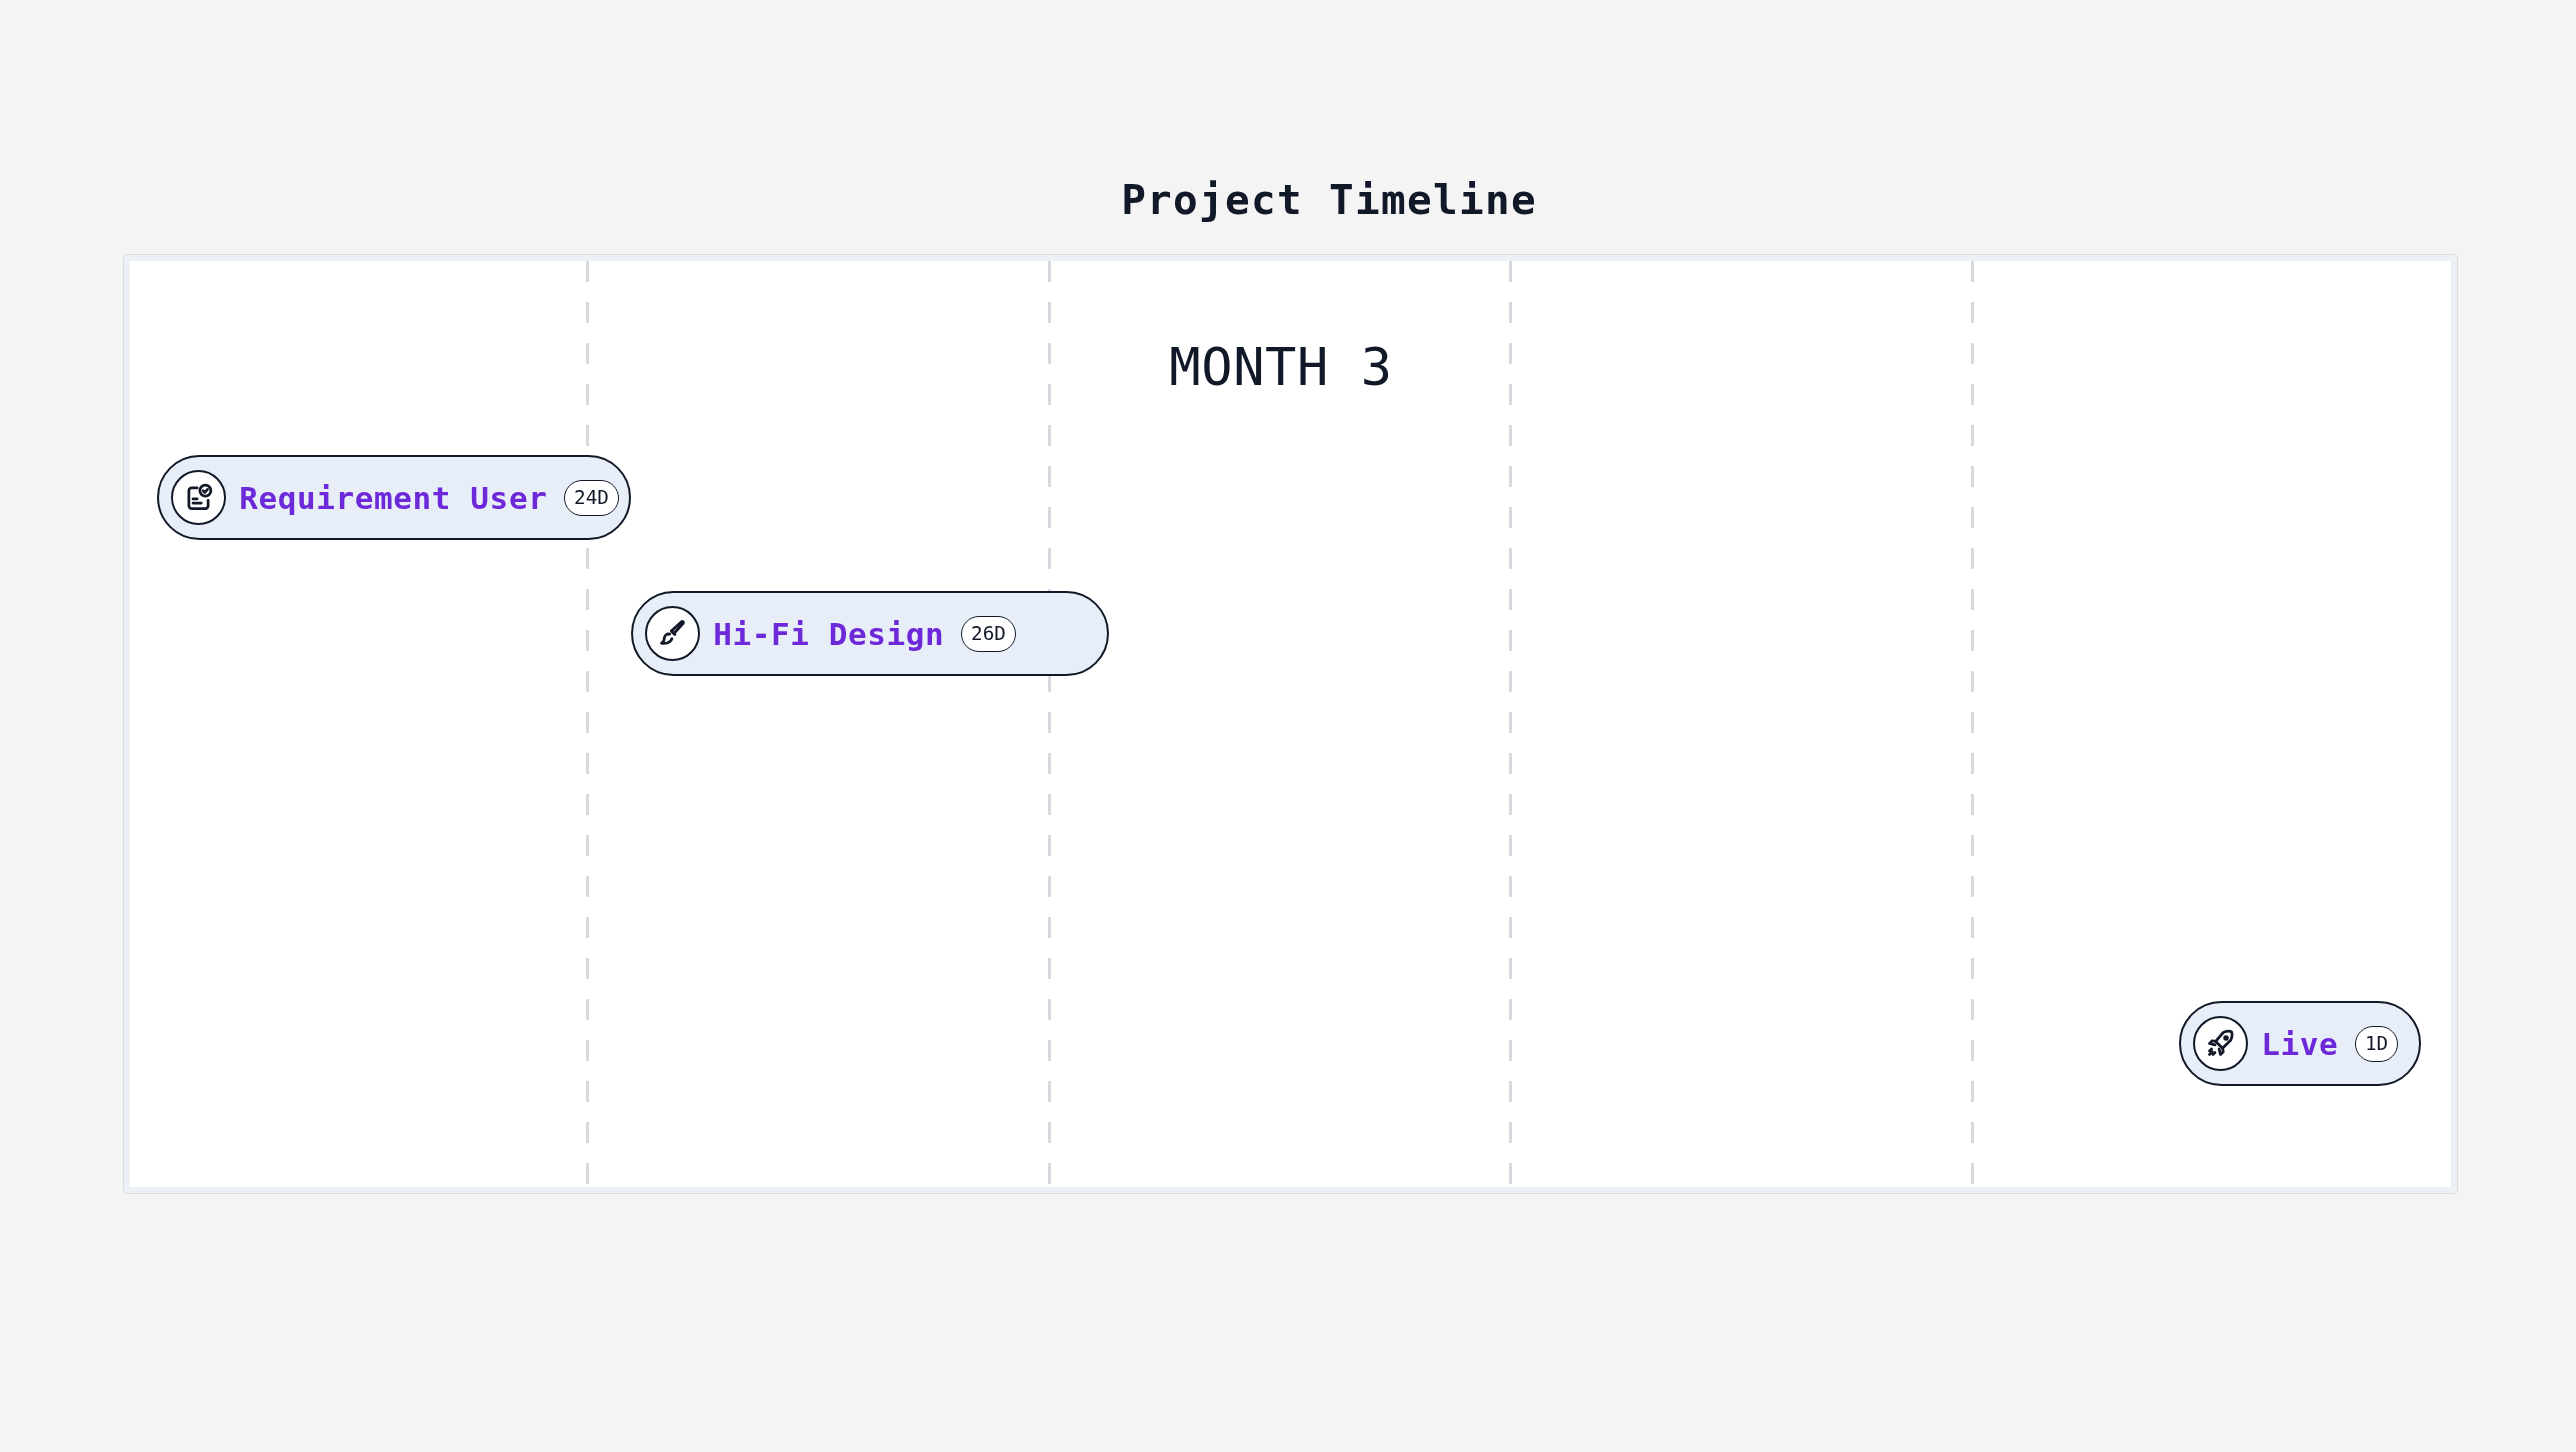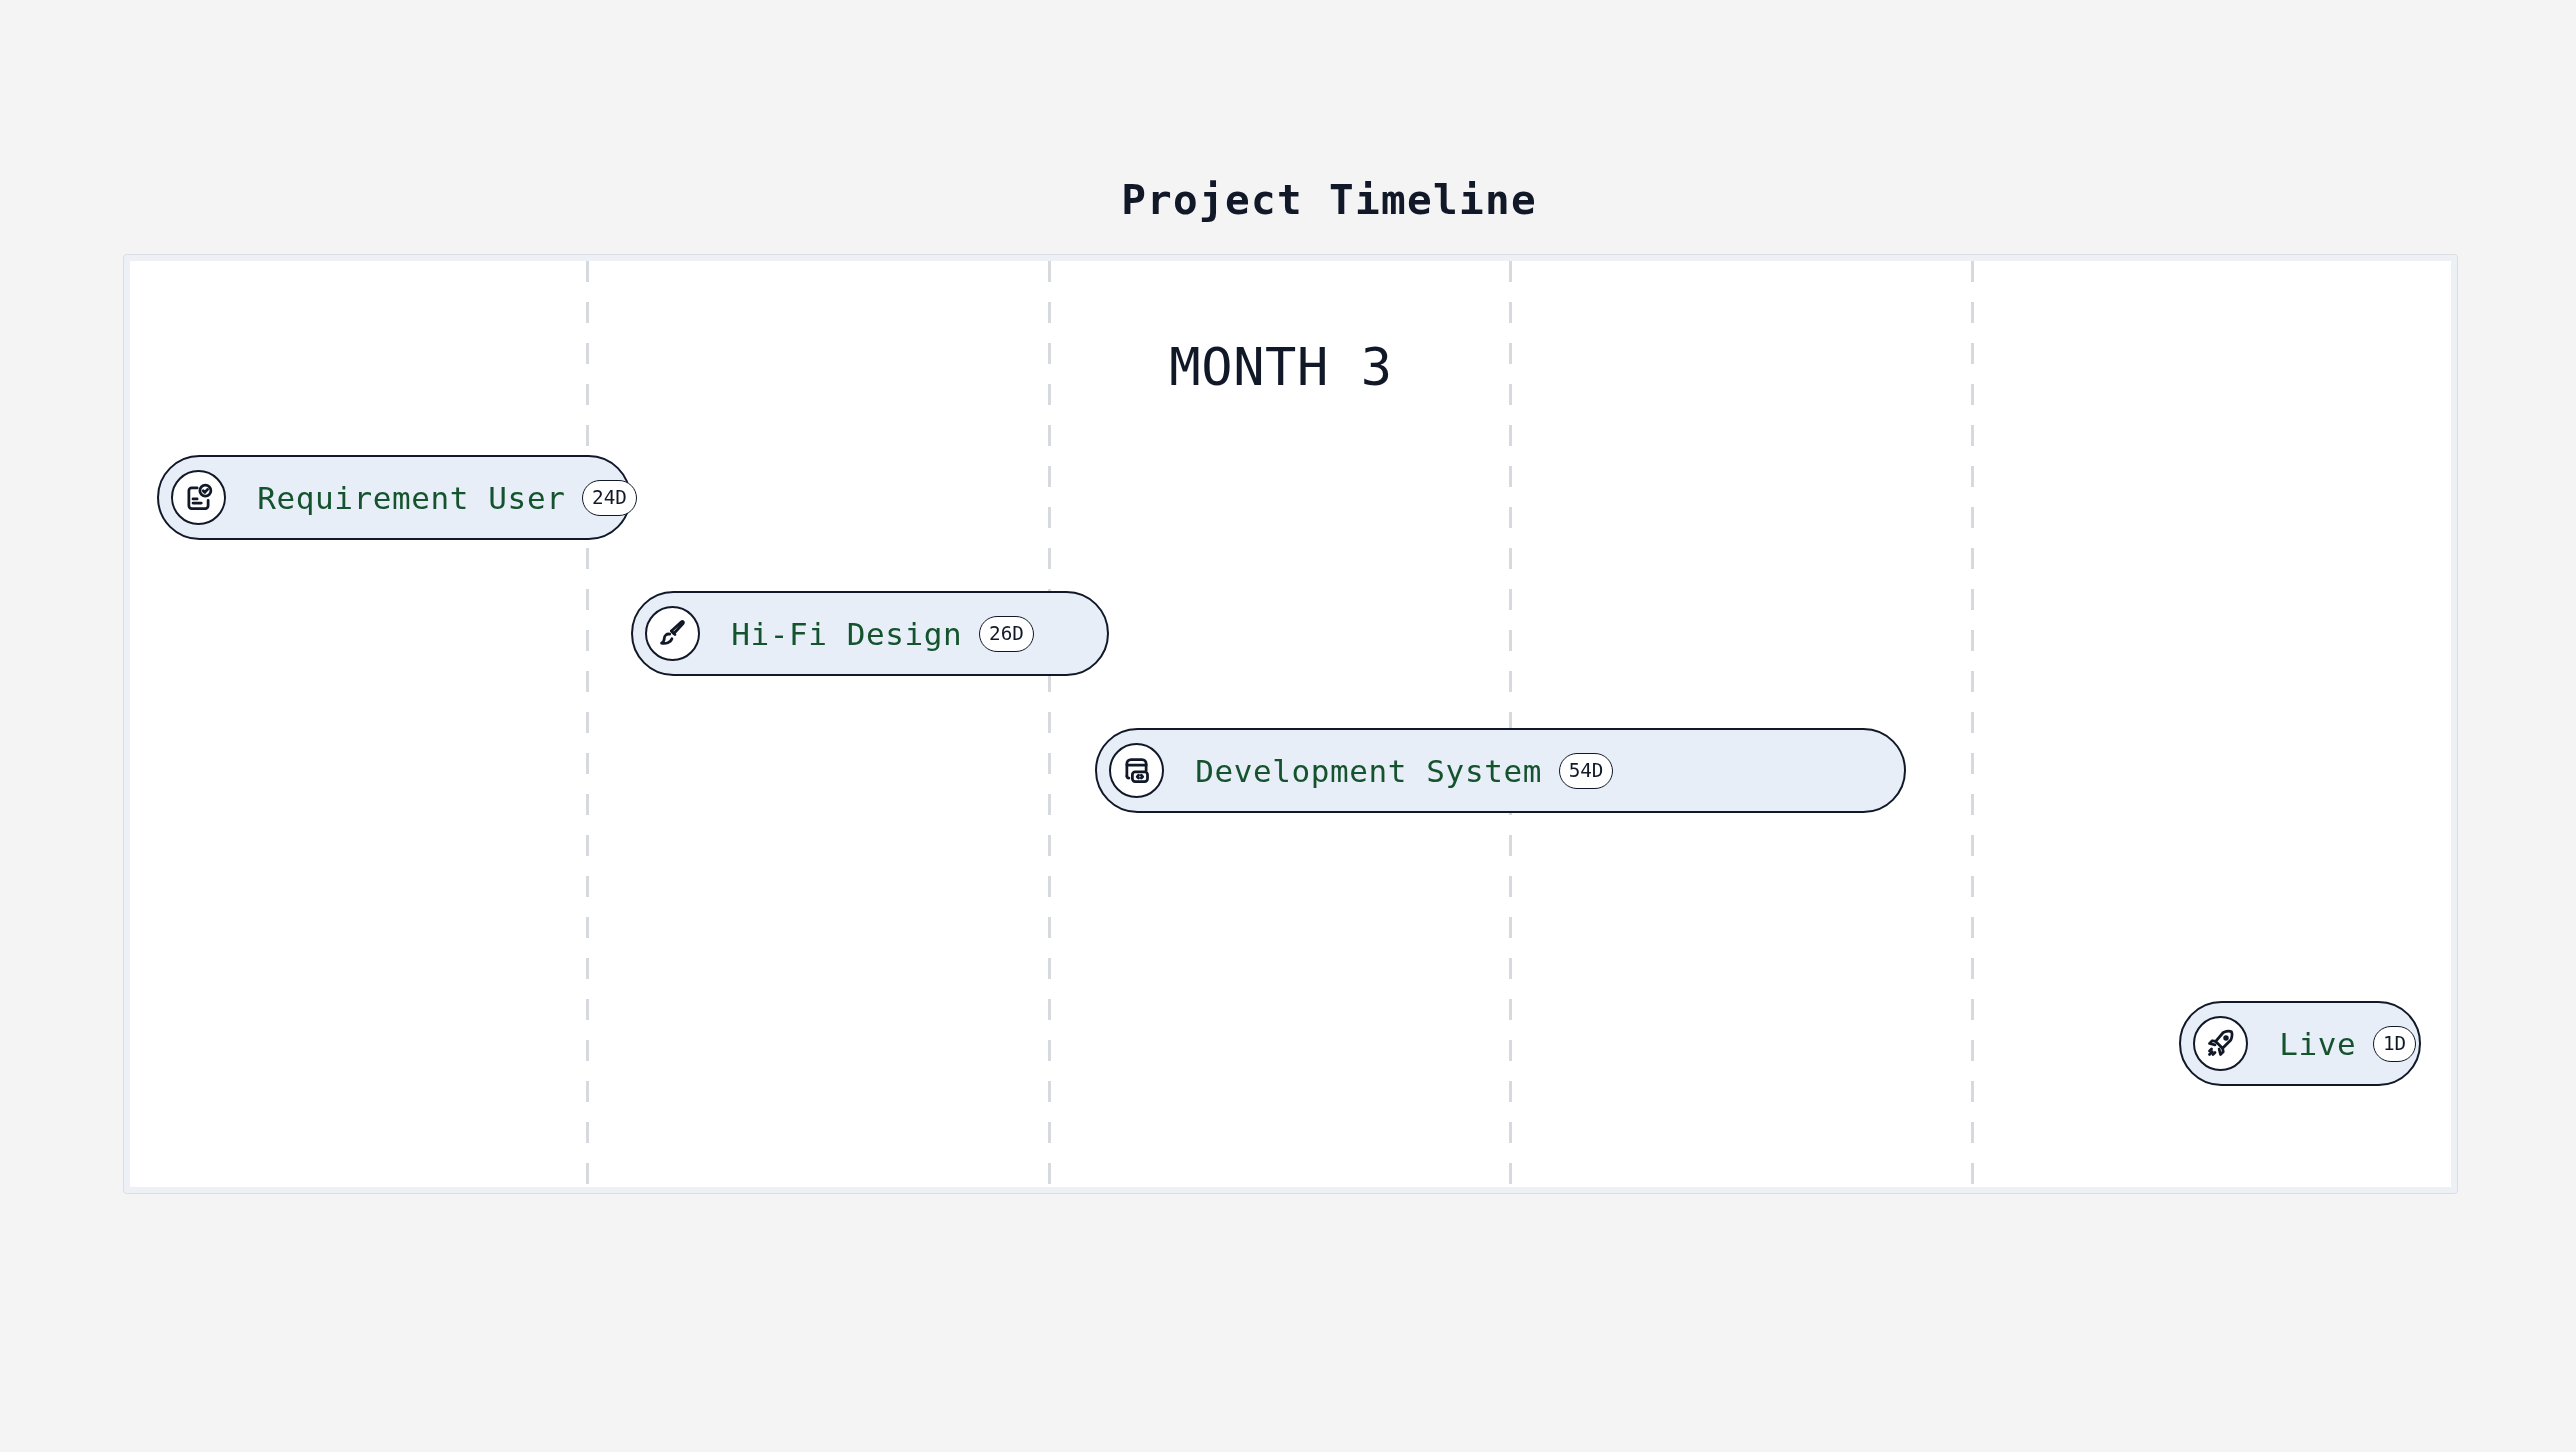--- a/index.html
+++ b/index.html
@@ -70,25 +70,25 @@
     width: 55px; height: 55px;
     box-sizing: border-box;
     border: 2.6px solid #111827;
     border-radius: 50%;
     background: #ffffff;
     display: flex; align-items: center; justify-content: center;
     flex: 0 0 auto;
   }
   .pill-icon svg { width: 33px; height: 33px; }
   .pill-label {
-    margin-left: 31px;
+    margin-left: 13px;
     font-size: 31px;
-    font-weight: normal;
+    font-weight: bold;
     letter-spacing: 0.6px;
-    color: #14532d;
+    color: #6d28d9;
     white-space: nowrap;
   }
   .badge {
     margin-left: 16.7px;
     box-sizing: border-box;
     height: 36px;
     padding: 16px 9px;
     border: 1.6px solid #111827;
     border-radius: 18px;
     background: #ffffff;
@@ -132,34 +132,20 @@
       <svg viewBox="0 0 24 24" fill="none" stroke="#111827" stroke-width="2" stroke-linecap="round" stroke-linejoin="round">
         <path d="M18.5 3.5c.8-.8 2 .4 1.2 1.2L13 12l-1.8-1.8z"></path>
         <path d="M11.2 10.2l2.6 2.6"></path>
         <path d="M10 12.5c-2.2-.6-4 1-4 3.2 0 1.4-.8 2.6-2 3.3 3 .8 6.8-.4 7.6-3.2"></path>
       </svg>
     </span>
     <span class="pill-label">Hi-Fi Design</span>
     <span class="badge">26D</span>
   </div>
 
-  <div class="pill" style="left:965px; top:467px; width:811px;">
-    <span class="pill-icon">
-      <svg viewBox="0 0 24 24" fill="none" stroke="#111827" stroke-width="2" stroke-linecap="round" stroke-linejoin="round">
-        <path d="M5 16V7a3 3 0 0 1 3-3h8a3 3 0 0 1 3 3v5"></path>
-        <path d="M5 8h14"></path>
-        <path d="M5 16c0 1 .5 1.5 1.5 1.5"></path>
-        <rect x="9" y="13" width="11" height="7" rx="2"></rect>
-        <path d="M13.5 15.5l-1 1 1 1"></path>
-        <path d="M15.5 15.5l1 1-1 1"></path>
-      </svg>
-    </span>
-    <span class="pill-label">Development System</span>
-    <span class="badge">54D</span>
-  </div>
 
 
   <div class="pill" style="left:2049px; top:740px; width:242px;">
     <span class="pill-icon">
       <svg viewBox="0 0 24 24" fill="none" stroke="#111827" stroke-width="2" stroke-linecap="round" stroke-linejoin="round">
         <path d="M14 4c2.5-1 5-1 6-.5.5 1 .5 3.5-.5 6l-6 6-5-5z"></path>
         <path d="M8.5 10.5L6 10l-2 2 4 1"></path>
         <path d="M13.5 15.5L14 18l-2 2-1-4"></path>
         <circle cx="16" cy="8" r="1"></circle>
         <path d="M6 18l-2 2"></path>

